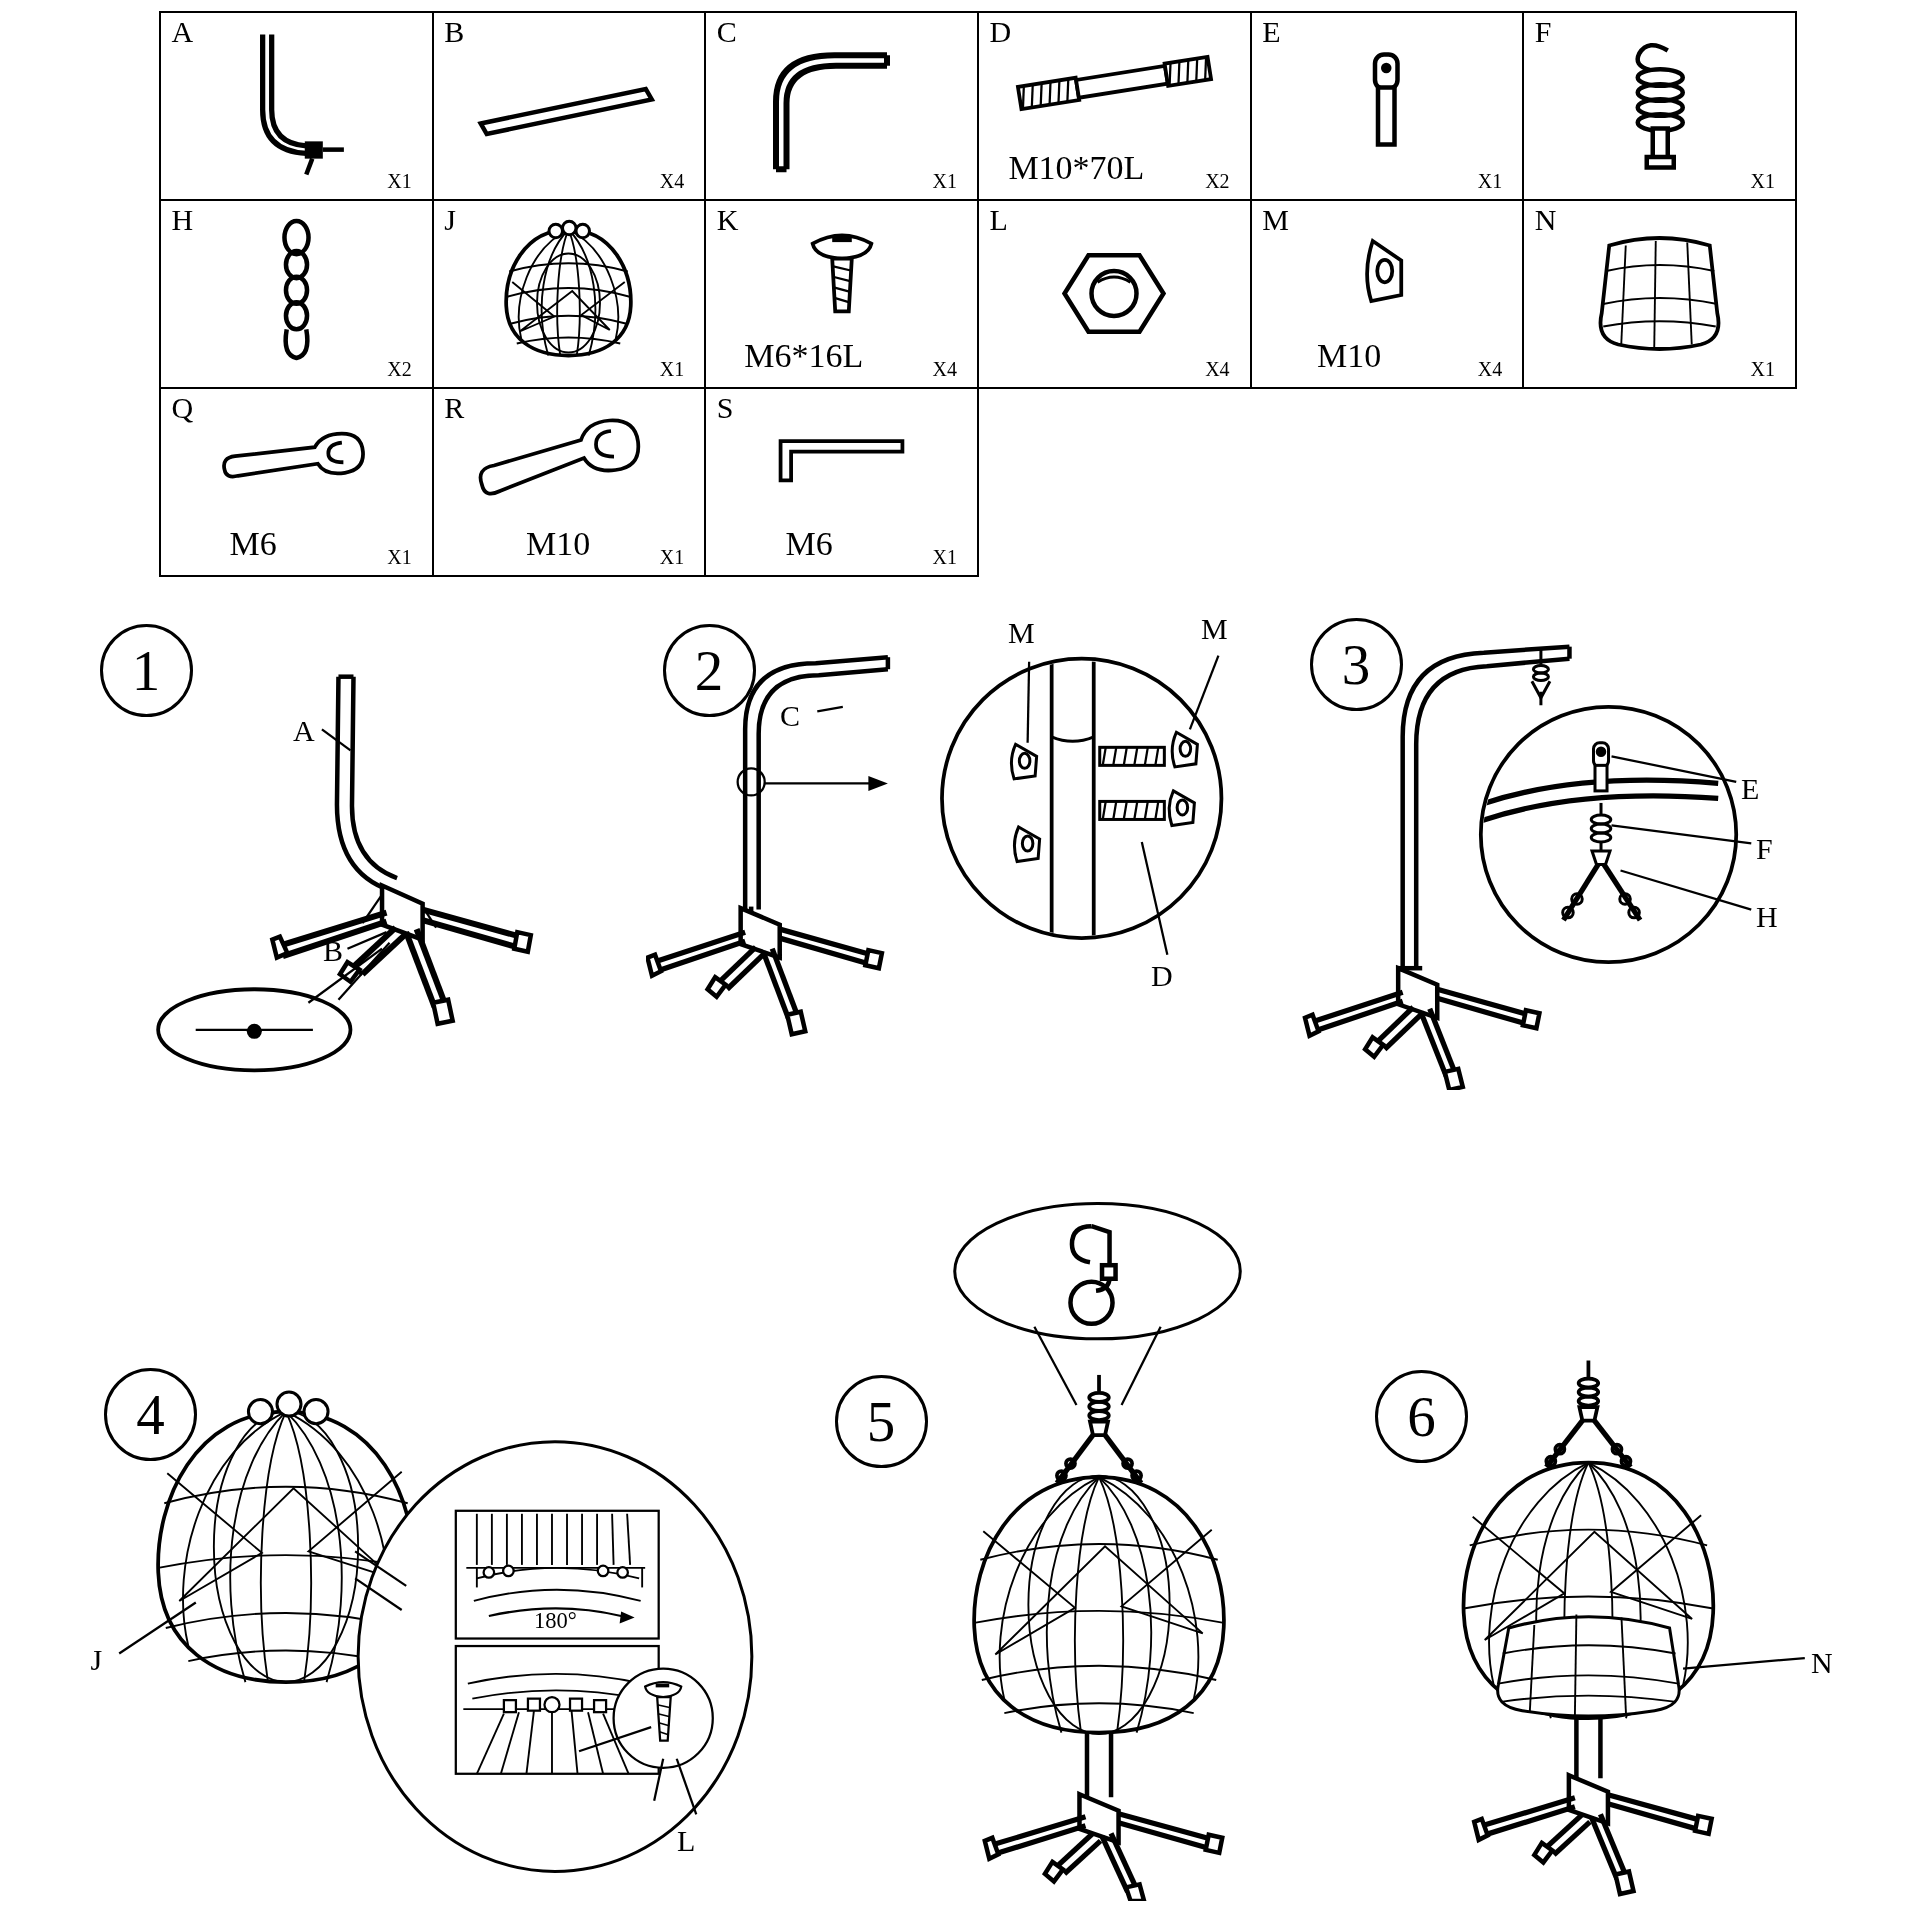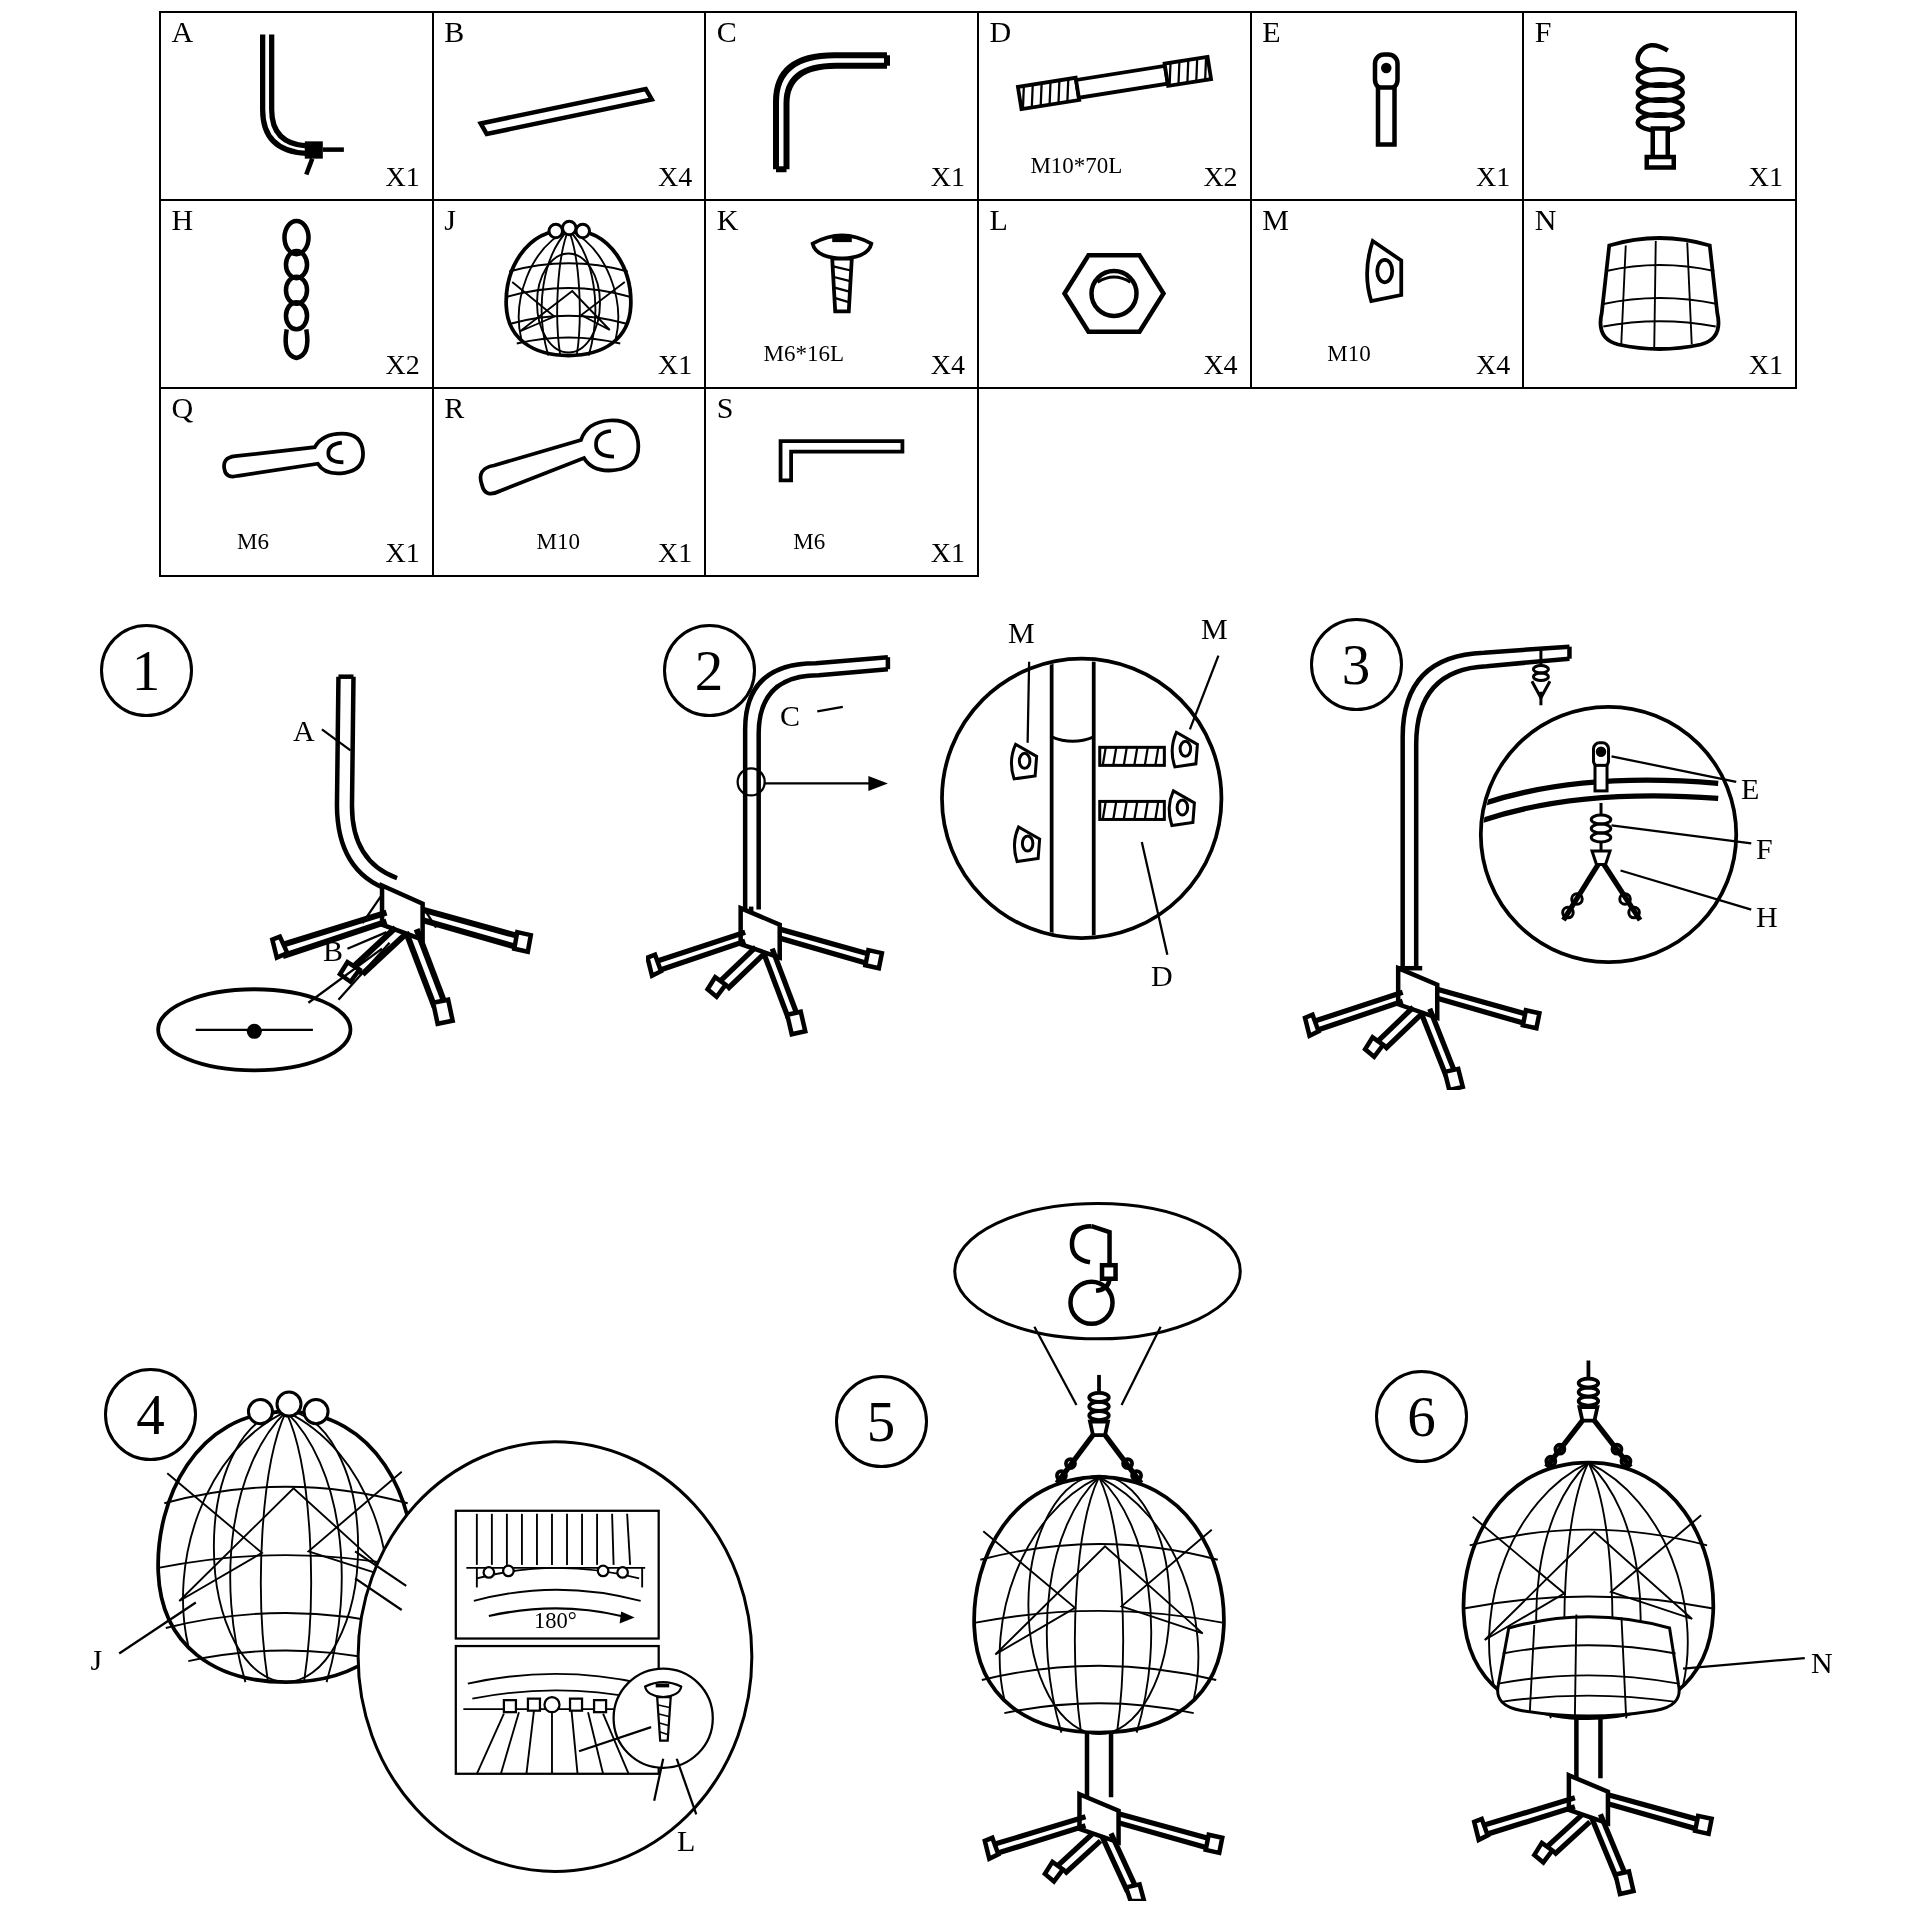--- a/index.html
+++ b/index.html
@@ -37,31 +37,31 @@
   }
   .cell-letter {
     position: absolute;
     left: 10.5px;
     top: 4.5px;
     font-size: 30px;
     line-height: 1;
   }
   .cell-qty {
     position: absolute;
-    right: 12px;
+    right: 20px;
     bottom: 7.5px;
-    font-size: 28px;
+    font-size: 20px;
     line-height: 1;
   }
   .cell-spec {
     position: absolute;
     left: 50%;
     transform: translateX(-50%);
-    bottom: 22px;
-    font-size: 23px;
+    bottom: 14px;
+    font-size: 34px;
     line-height: 1;
     white-space: nowrap;
   }
   .cell-spec.leftish {
     left: 36%;
   }
   .cell-art {
     position: absolute;
     left: 0; right: 0; top: 0; bottom: 0;
     display: flex;

